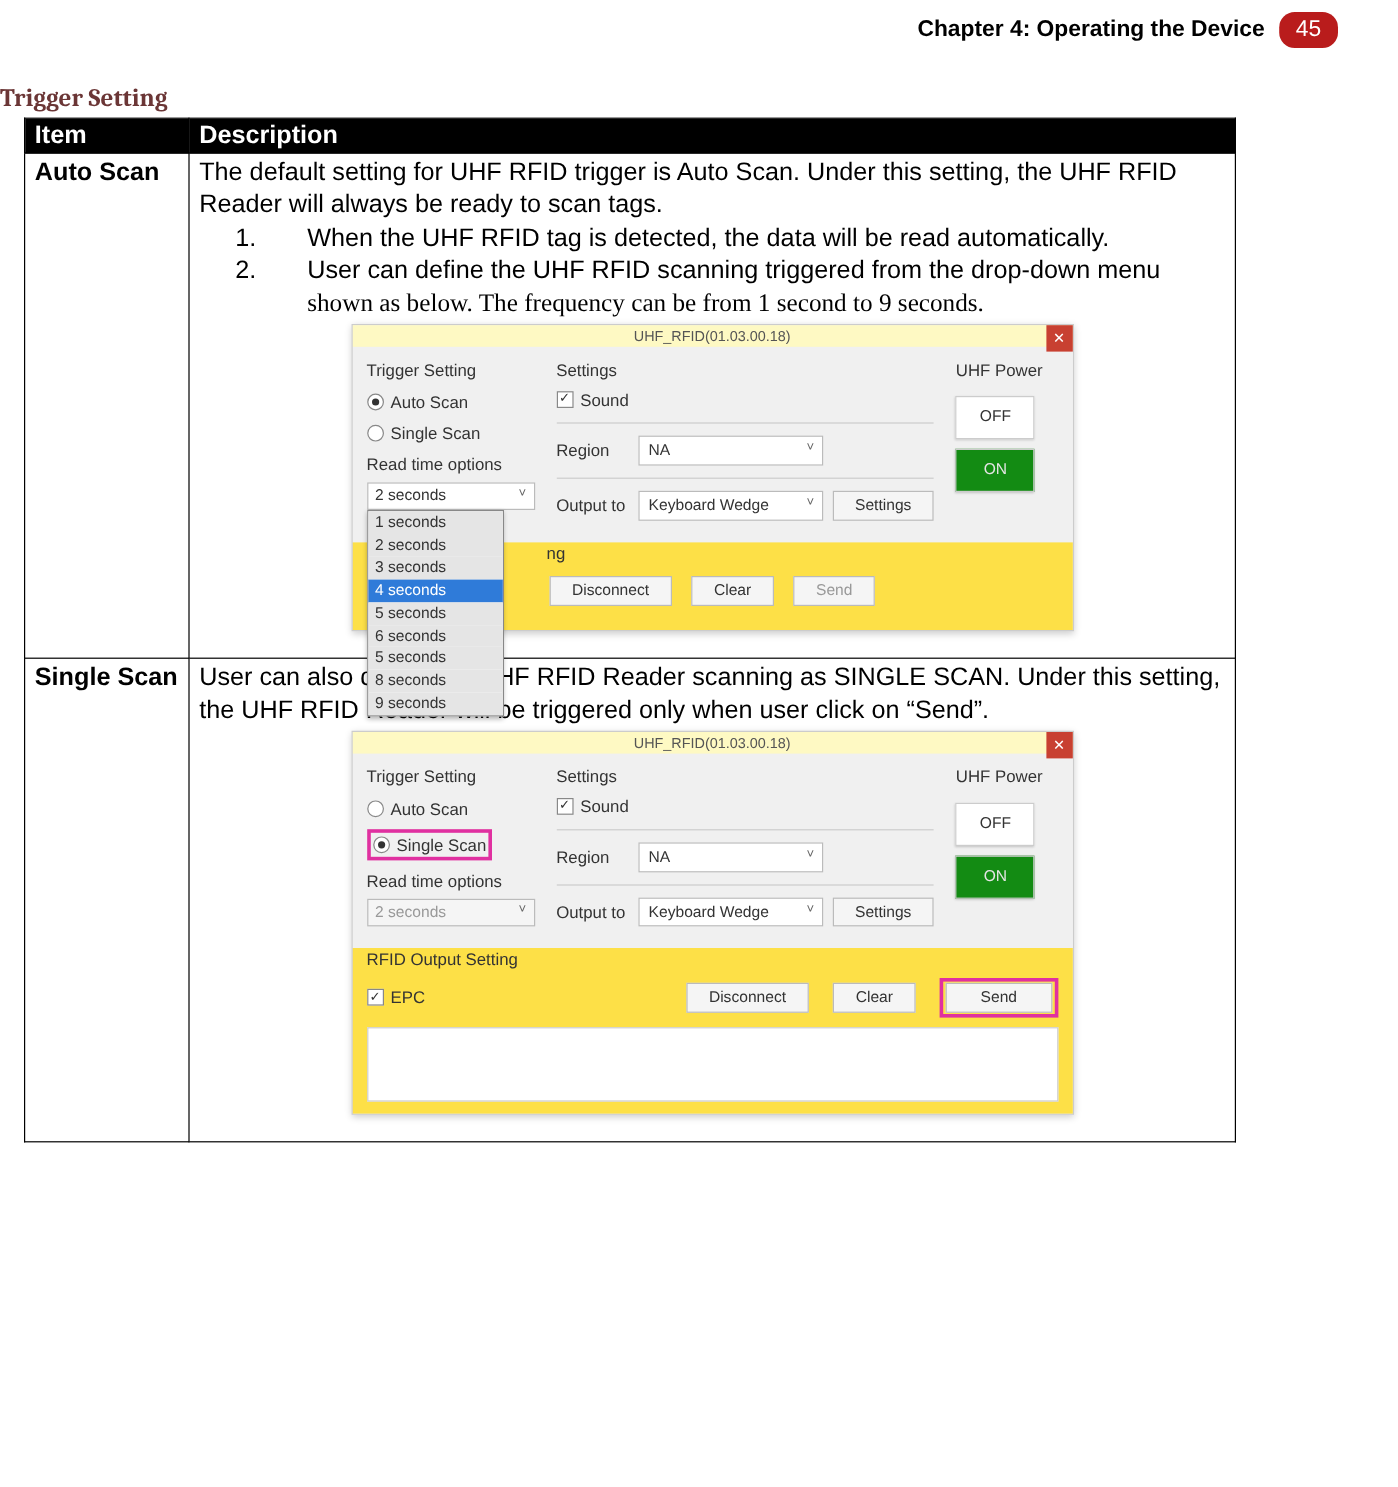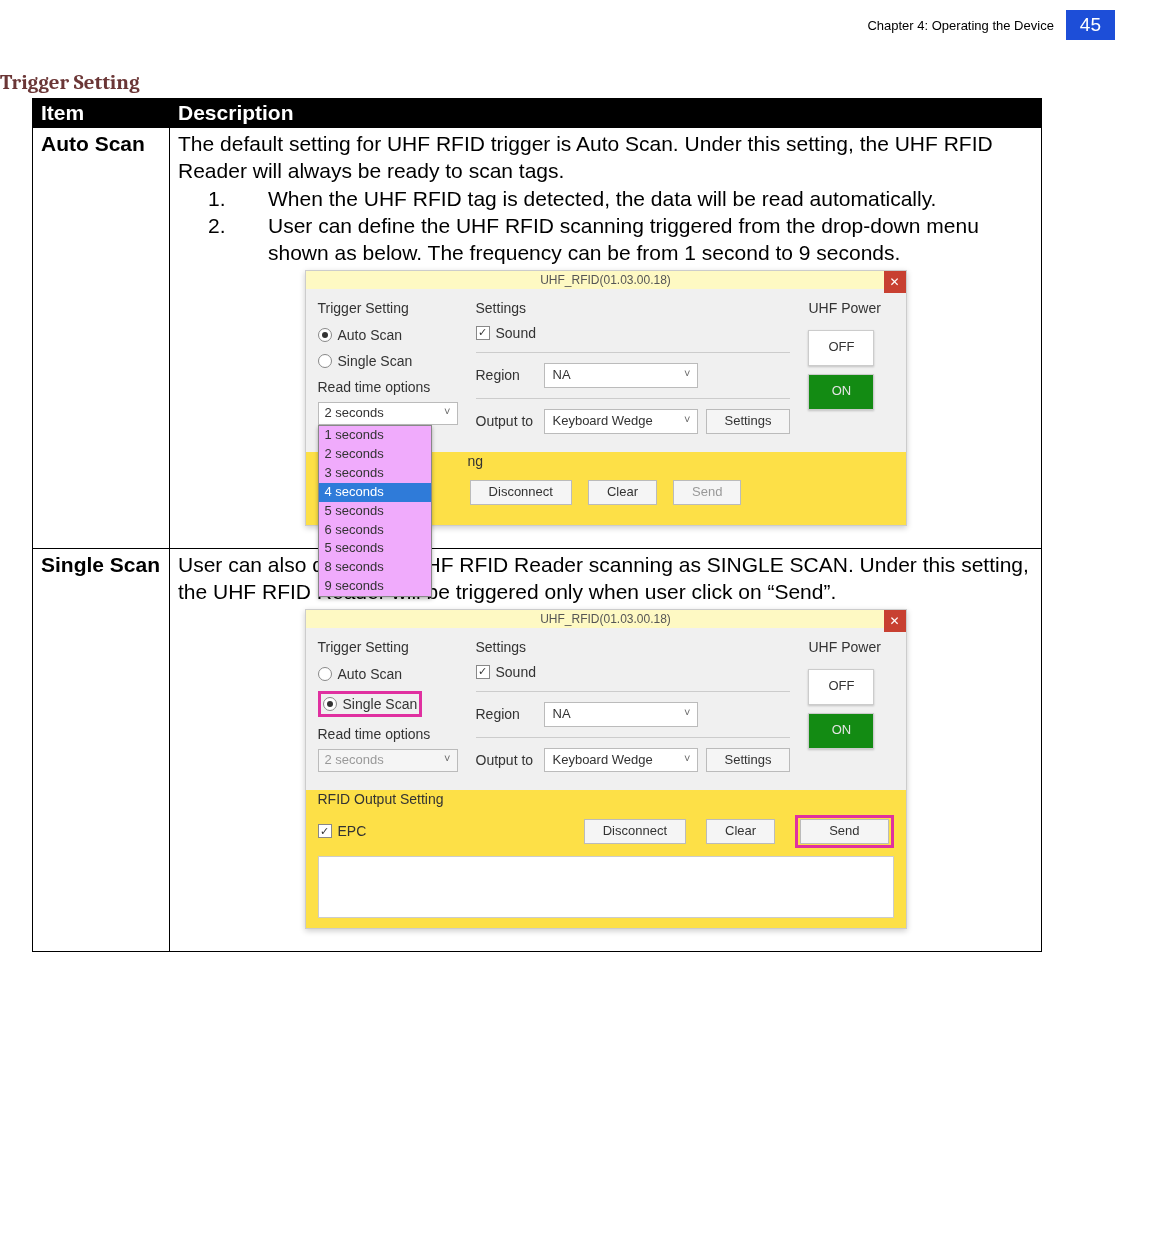--- a/index.html
+++ b/index.html
@@ -10,39 +10,41 @@
     background: #fff;
     color: #000;
   }
   .page-header {
     display: flex;
     justify-content: flex-end;
     align-items: center;
     padding-top: 10px;
   }
   .chapter-title {
-    font-size: 13px;
+    font-size: 19px;
+    font-weight: bold;
   }
   .page-number {
-    background: #1d4ed8;
+    background: #b91c1c;
     color: #fff;
     padding: 4px 14px;
     margin-left: 12px;
     font-size: 19px;
+    border-radius: 13px;
   }
   .section-title {
     font-family: Cambria, Georgia, serif;
     color: #6b3636;
     font-weight: bold;
     font-size: 21px;
     margin: 30px 0 4px 0;
   }
   table.main {
     border-collapse: collapse;
-    margin-left: 32px;
+    margin-left: 20px;
     width: 1010px;
     border-radius: 17px;
   }
   table.main th {
     background: #000;
     color: #fff;
     text-align: left;
     padding: 2px 8px;
     font-size: 21px;
     border: 1px solid #000;
@@ -60,20 +62,21 @@
   }
   .ul-num {
     display: flex;
   }
   .ul-num .n {
     width: 60px;
     padding-left: 30px;
   }
   .ul-indent {
     padding-left: 90px;
+    font-family: Liberation Serif, serif;
   }
 
   
   .app {
     width: 600px;
     margin: 4px auto 20px auto;
     background: #f0f0f0;
     border: 1px solid #ccc;
     box-shadow: 0 2px 6px rgba(0,0,0,0.2);
     font-size: 14px;
@@ -168,21 +171,21 @@
     left: 0;
     background: #fff;
     border: 1px solid #888;
     width: 112px;
     z-index: 10;
     box-shadow: 0 2px 4px rgba(0,0,0,0.3);
   }
   .dropdown .opt {
     padding: 1px 6px;
     font-size: 13px;
-    background: #f0abfc;
+    background: #e5e5e5;
   }
   .dropdown .opt.sel {
     background: #2f7bd9;
     color: #fff;
   }
   .check-row {
     display: flex;
     align-items: center;
     gap: 6px;
     font-size: 14px;

